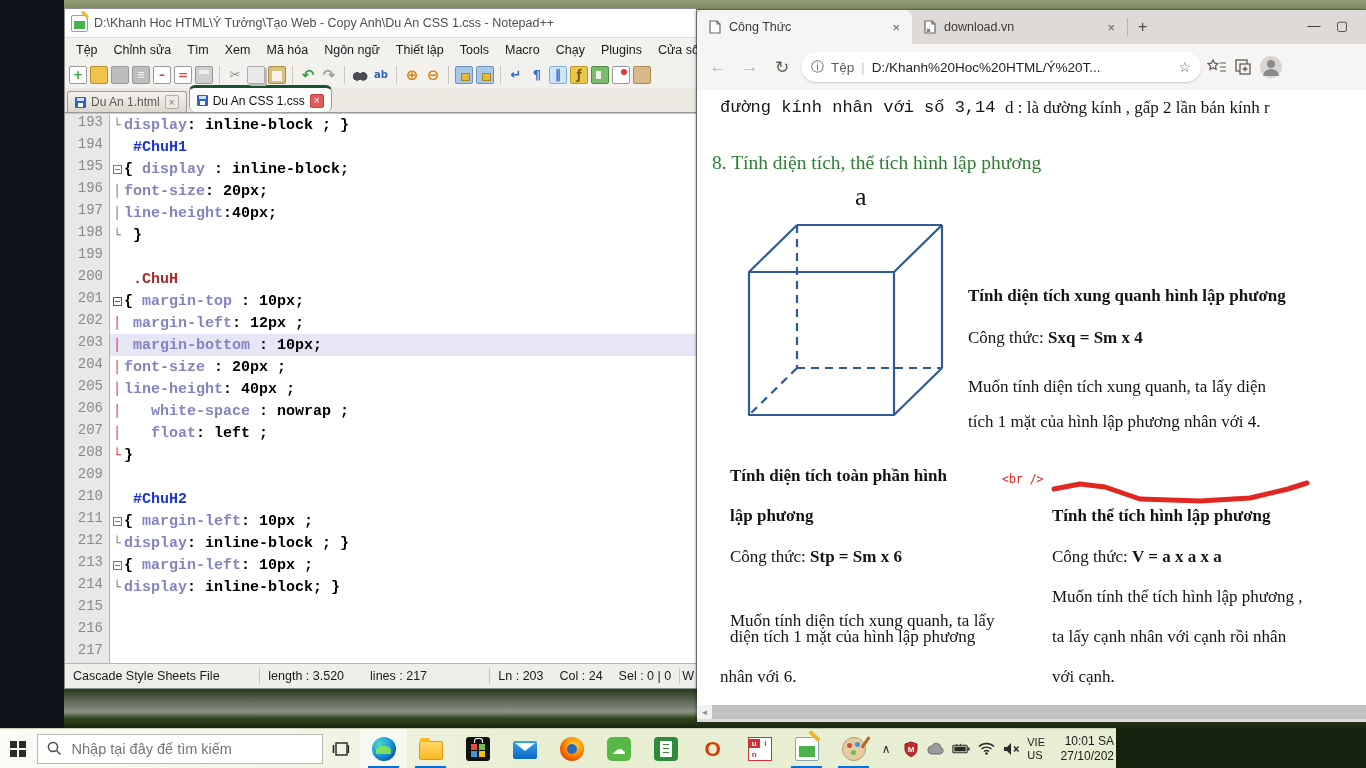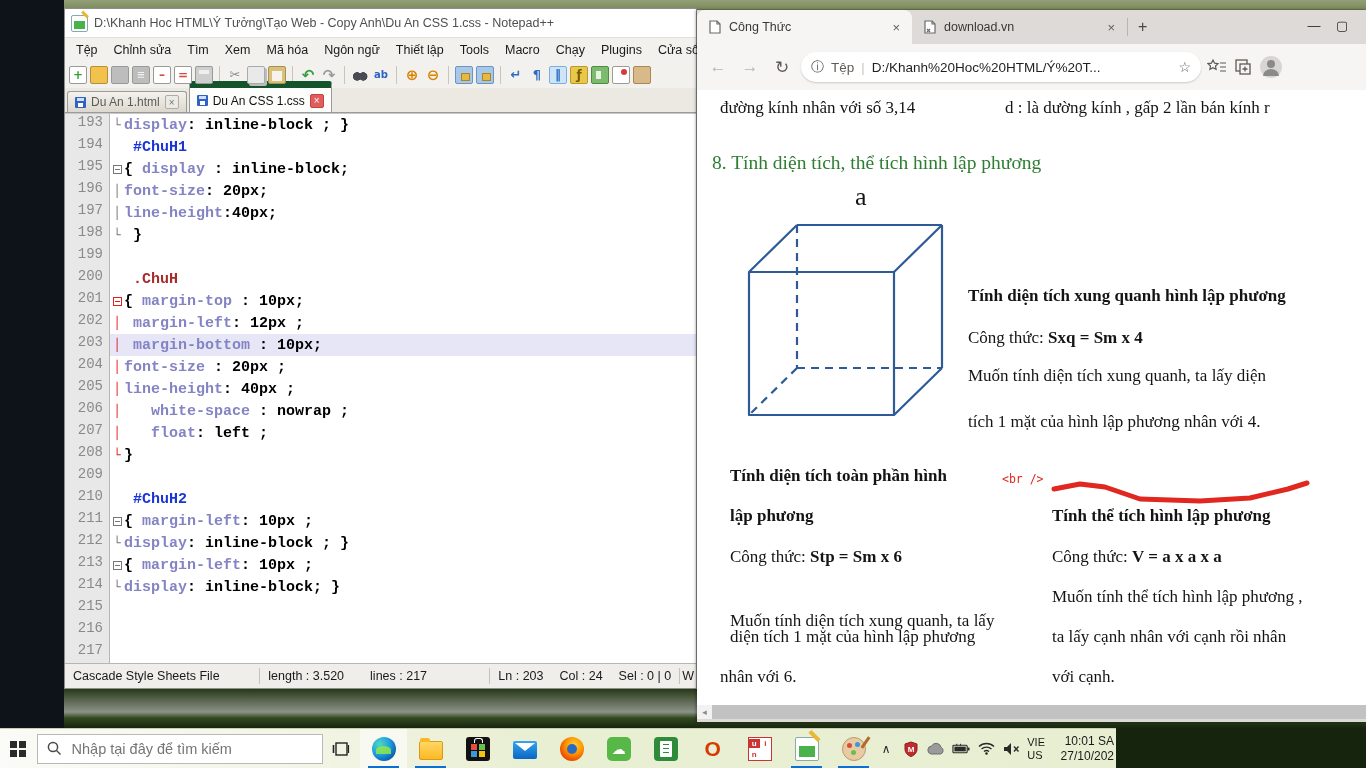--- a/index.html
+++ b/index.html
@@ -42,21 +42,21 @@
   .ti-word-wrap{color:#2b6cc4;}.ti-word-wrap::before{content:"↵";font-size:13px;}
   .ti-show-all-chars{color:#2b6cc4;}.ti-show-all-chars::before{content:"¶";font-size:13px;}
   .ti-indent-guide{background:#cfe4f7;border:1px solid #7ab0df;color:#2b6cc4;}.ti-indent-guide::before{content:"‖";font-size:12px;}
   .ti-function-list{background:#e8c84a;border:1px solid #b99a28;color:#7a5a00;}.ti-function-list::before{content:"ƒ";}
   .ti-document-map{background:#7cba6d;border:1px solid #4e8c42;}.ti-document-map::before{content:"";position:absolute;inset:4px 7px 4px 4px;background:#e7f3e2;}
   .ti-document-switcher{background:#fff;border:1px solid #9a9a9a;}.ti-document-switcher::before{content:"";position:absolute;right:2px;top:2px;width:6px;height:6px;border-radius:50%;background:#d8383b;}
   .ti-folder-workspace{background:#d8b98a;border:1px solid #a8894f;}
   
   #np-tabbar{height:24px;display:flex;align-items:flex-end;padding:0 2px;gap:2px;background:#ece9e3;border-bottom:1px solid #9a9a9a;flex:0 0 auto;}
   .np-tab{height:20px;display:inline-flex;align-items:center;gap:5px;padding:0 7px;font-size:12px;background:linear-gradient(#f4f2ec,#dcd8cf);border:1px solid #9a9a9a;border-bottom:none;color:#5a5a5a;border-radius:3px 3px 0 0;}
-  .np-tab.active{height:23px;background:#fdfdfb;color:#111;border-top:7px solid #14532d;padding-top:1px;}
+  .np-tab.active{height:23px;background:#fdfdfb;color:#111;border-top:3px solid #14532d;padding-top:1px;border-radius:6px;}
   .floppy{width:11px;height:11px;background:#2f62c5;border-radius:1px;position:relative;flex:0 0 auto;}
   .floppy::before{content:"";position:absolute;left:2px;top:1px;right:2px;height:3px;background:#cfe0ff;}
   .floppy::after{content:"";position:absolute;left:3px;bottom:1px;right:3px;height:4px;background:#fff;}
   .np-close{width:12px;height:12px;display:inline-flex;align-items:center;justify-content:center;font-size:10px;color:#777;border:1px solid #b0aca4;border-radius:2px;background:#eceae4;}
   .np-tab.active .np-close{background:#e25c5c;border-color:#c04444;color:#fff;}
   
   #np-editor{flex:1 1 auto;display:flex;background:#fff;overflow:hidden;border-top:1px solid #c8c8c8;}
   #np-gutter{width:44px;background:#e8e8e8;border-right:1px solid #b5b5b5;flex:0 0 auto;}
   .gut-num{height:22px;line-height:22px;text-align:right;padding-right:6px;font:14px "Liberation Mono","DejaVu Sans Mono",monospace;color:#8a8a8a;}
   #np-code{flex:1 1 auto;}
@@ -342,36 +342,36 @@
         <path d="M12 9.5 v5 M9.5 12 h5" stroke="#5f5a55" stroke-width="1.3"></path>
       </svg>
     <svg class="tb-svg" width="24" height="24" viewBox="0 0 24 24">
         <circle cx="12" cy="12" r="11" fill="#d8d5d2"></circle>
         <circle cx="12" cy="9" r="4" fill="#8a8a8a"></circle>
         <path d="M4 21 a8 7 0 0 1 16 0 z" fill="#8a8a8a"></path>
       </svg>
   </div>
 
   <div id="edge-content">
-    <span class="pg" style="left:23px;top:8px;">đường kính nhân với số 3,14</span>
+    <span class="pg" style="left:23px;top:8px;font-family:Liberation Mono, monospace;">đường kính nhân với số 3,14</span>
     <span class="pg" style="left:308px;top:8px;">d : là dường kính , gấp 2 lần bán kính r</span>
     <span class="pg" id="pg-heading" style="left:15px;top:62px;">8. Tính diện tích, thể tích hình lập phương</span>
     <span class="pg" id="pg-cube-label" style="left:158px;top:92px;">a</span>
 
     <svg class="abs" style="left:40px;top:125px;" width="215" height="210" viewBox="0 0 215 210">
       <g fill="none" stroke="#2e5b97" stroke-width="2.2" stroke-linejoin="round">
         <rect x="12" y="57" width="145" height="143"></rect>
         <path d="M12 57 L60 10 M157 57 L205 10 M60 10 L205 10 M157 200 L205 153 M205 10 L205 153"></path>
         <path d="M60 10 L60 153 M60 153 L205 153 M60 153 L12 200" stroke-dasharray="8 6"></path>
       </g>
     </svg>
 
     <span class="pg b" style="left:271px;top:196px;">Tính diện tích xung quanh hình lập phương</span>
     <span class="pg" style="left:271px;top:238px;"><span>Công thức: </span><b>Sxq = Sm x 4</b></span>
-    <span class="pg" style="left:271px;top:276px;text-align:center;">Muốn tính diện tích xung quanh, ta lấy diện</span>
+    <span class="pg" style="left:271px;top:287px;text-align:center;">Muốn tính diện tích xung quanh, ta lấy diện</span>
     <span class="pg" style="left:271px;top:322px;">tích 1 mặt của hình lập phương nhân với 4.</span>
 
     <span class="pg b" style="left:33px;top:376px;">Tính diện tích toàn phần hình</span>
     <span class="pg" id="pg-br" style="left:305px;top:382px;">&lt;br /&gt;</span>
     <svg class="abs" style="left:353px;top:386px;" width="262" height="28" viewBox="0 0 262 28">
       <polyline points="4,13 30,8 55,11 90,23 150,25 200,22 238,13 257,7" fill="none" stroke="#e02820" stroke-width="5" stroke-linecap="round" stroke-linejoin="round"></polyline>
     </svg>
     <span class="pg b" style="left:33px;top:416px;">lập phương</span>
     <span class="pg b" style="left:355px;top:416px;">Tính thể tích hình lập phương</span>
 

